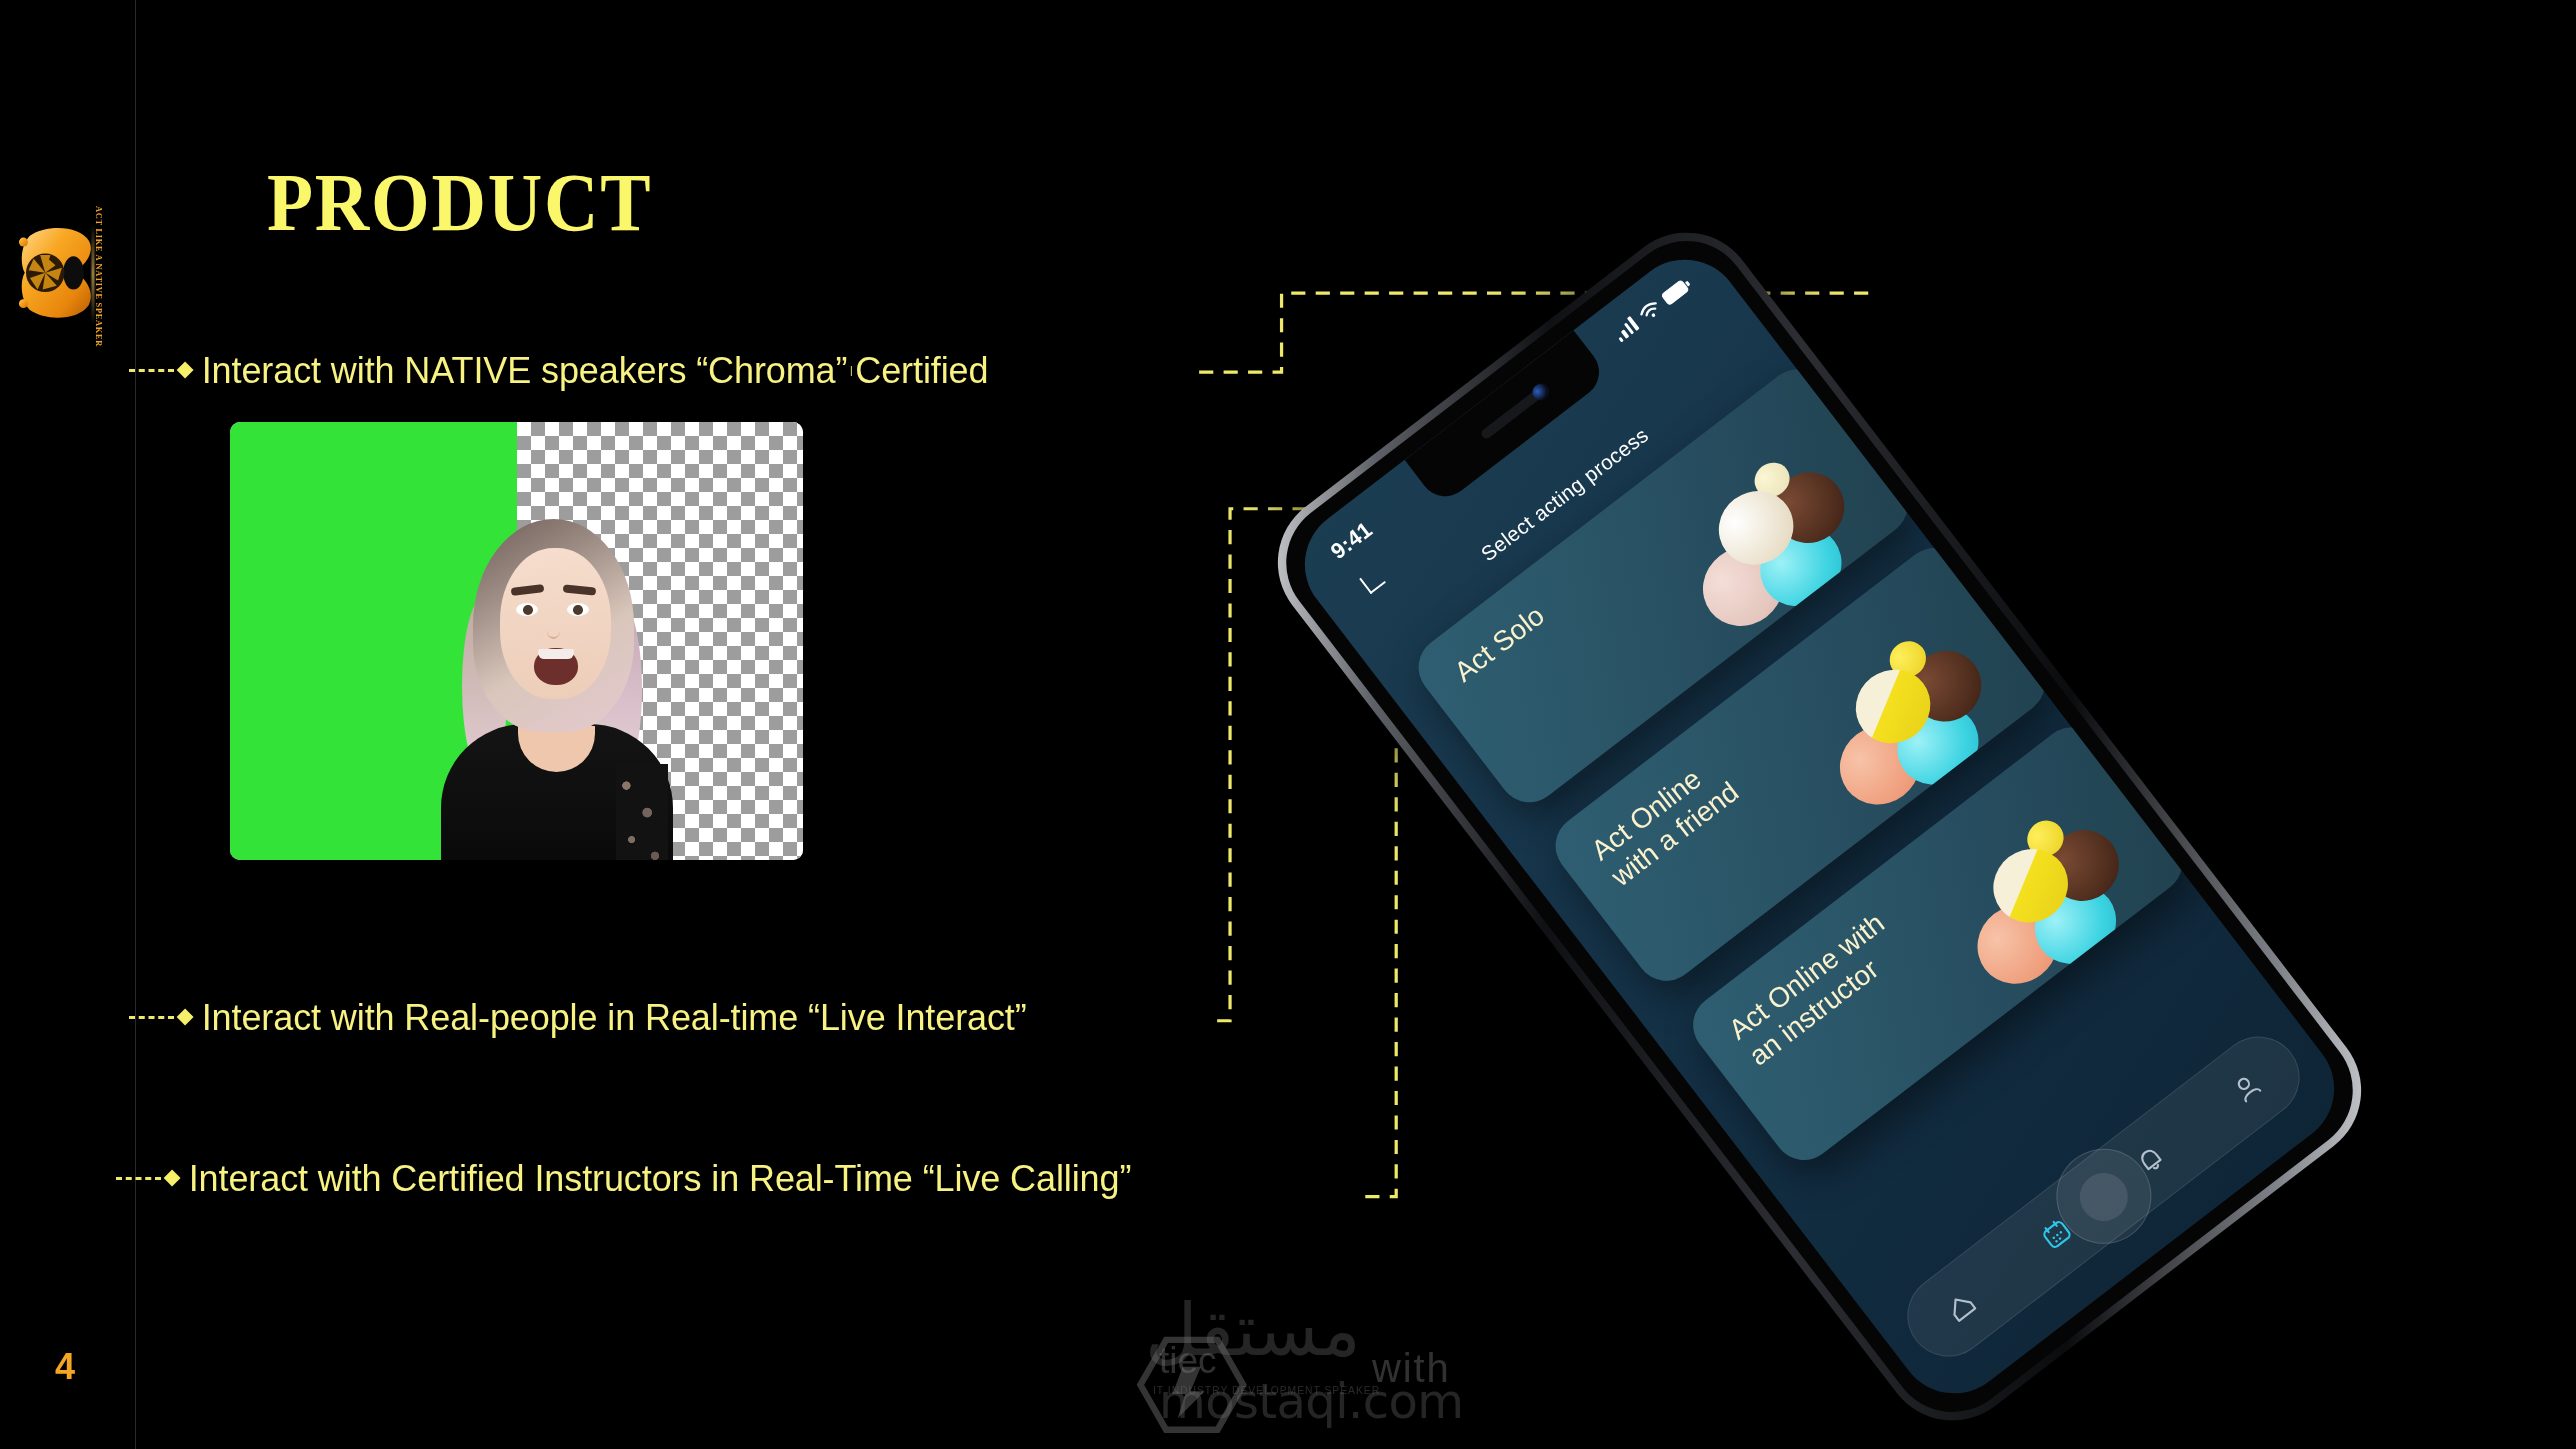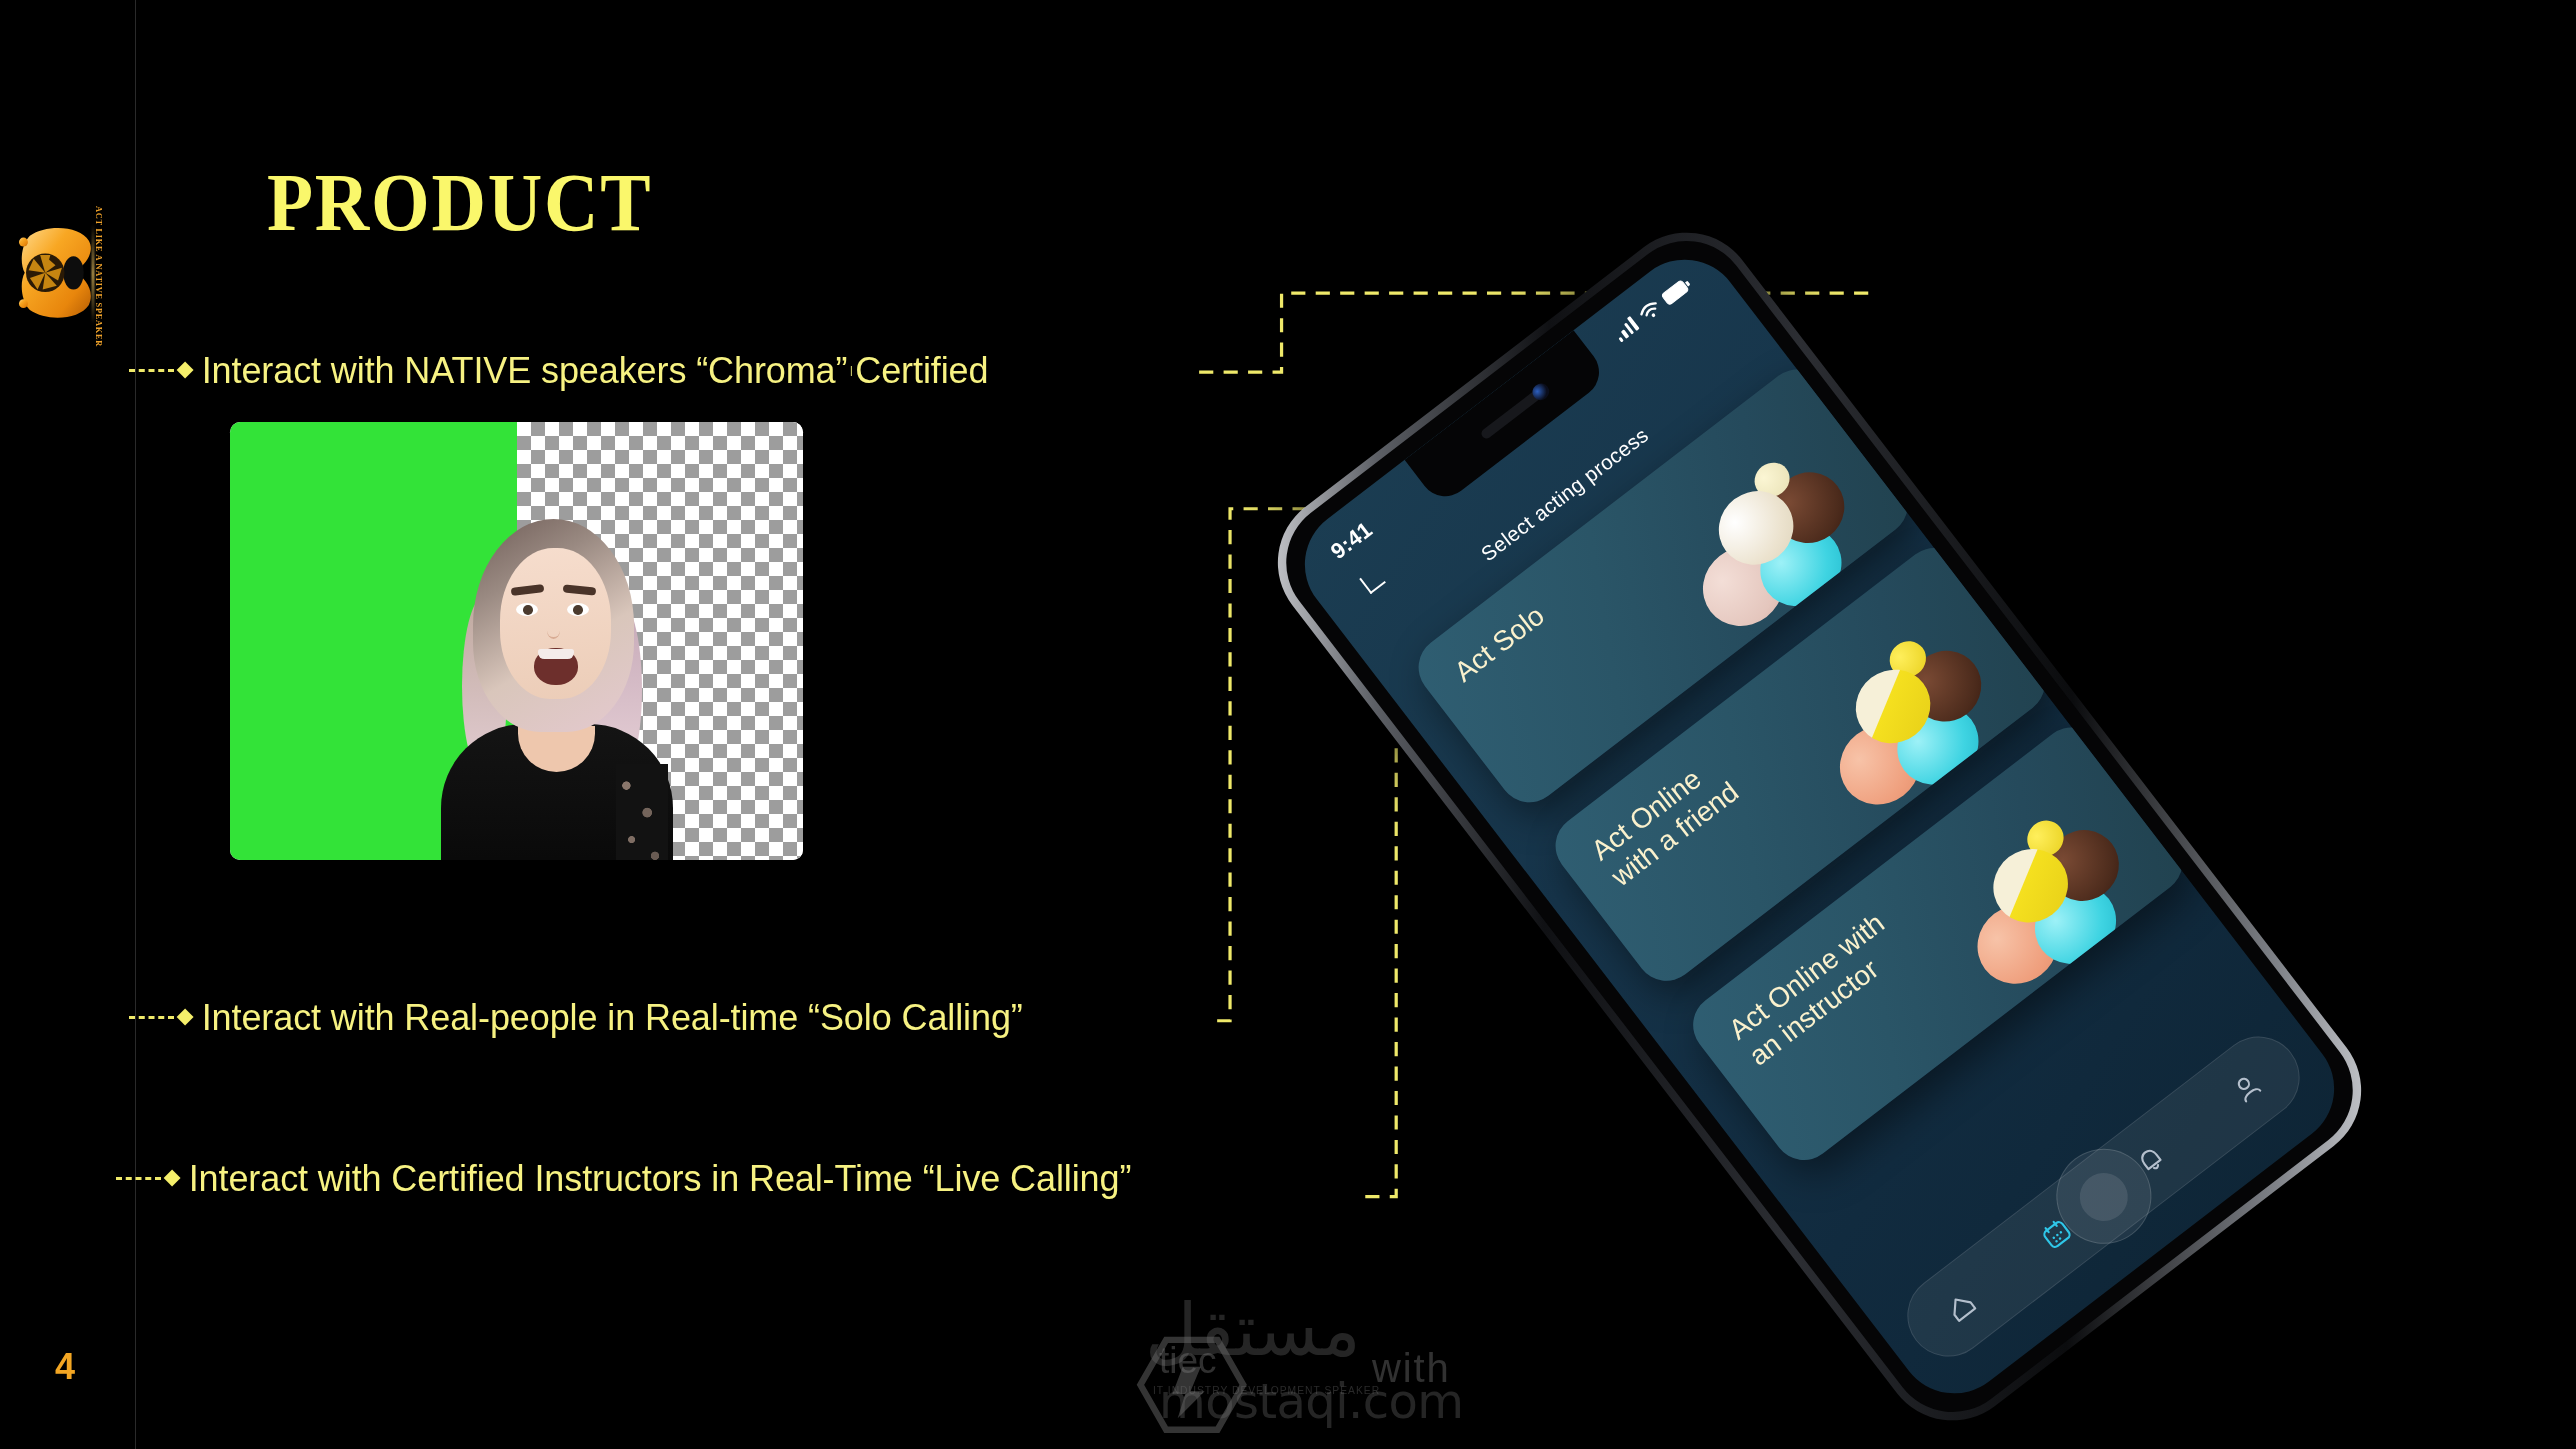--- a/index.html
+++ b/index.html
@@ -387,21 +387,21 @@
   <span class="dash"></span>
   <span class="diamond"></span>
   <span class="btext">Interact with NATIVE speakers “Chroma”</span>
   <span class="sep">|</span>
   <span class="btext">Certified</span>
 </div>
 
 <div class="bullet-row" id="bullet2">
   <span class="dash"></span>
   <span class="diamond"></span>
-  <span class="btext">Interact with Real-people in Real-time “Solo Calling”</span>
+  <span class="btext">Interact with Real-people in Real-time “Live Interact”</span>
 </div>
 
 <div class="bullet-row" id="bullet3">
   <span class="dash"></span>
   <span class="diamond"></span>
   <span class="btext">Interact with Certified Instructors in Real-Time “Live Calling”</span>
 </div>
 
 <div class="chroma">
   <div class="green"></div>

